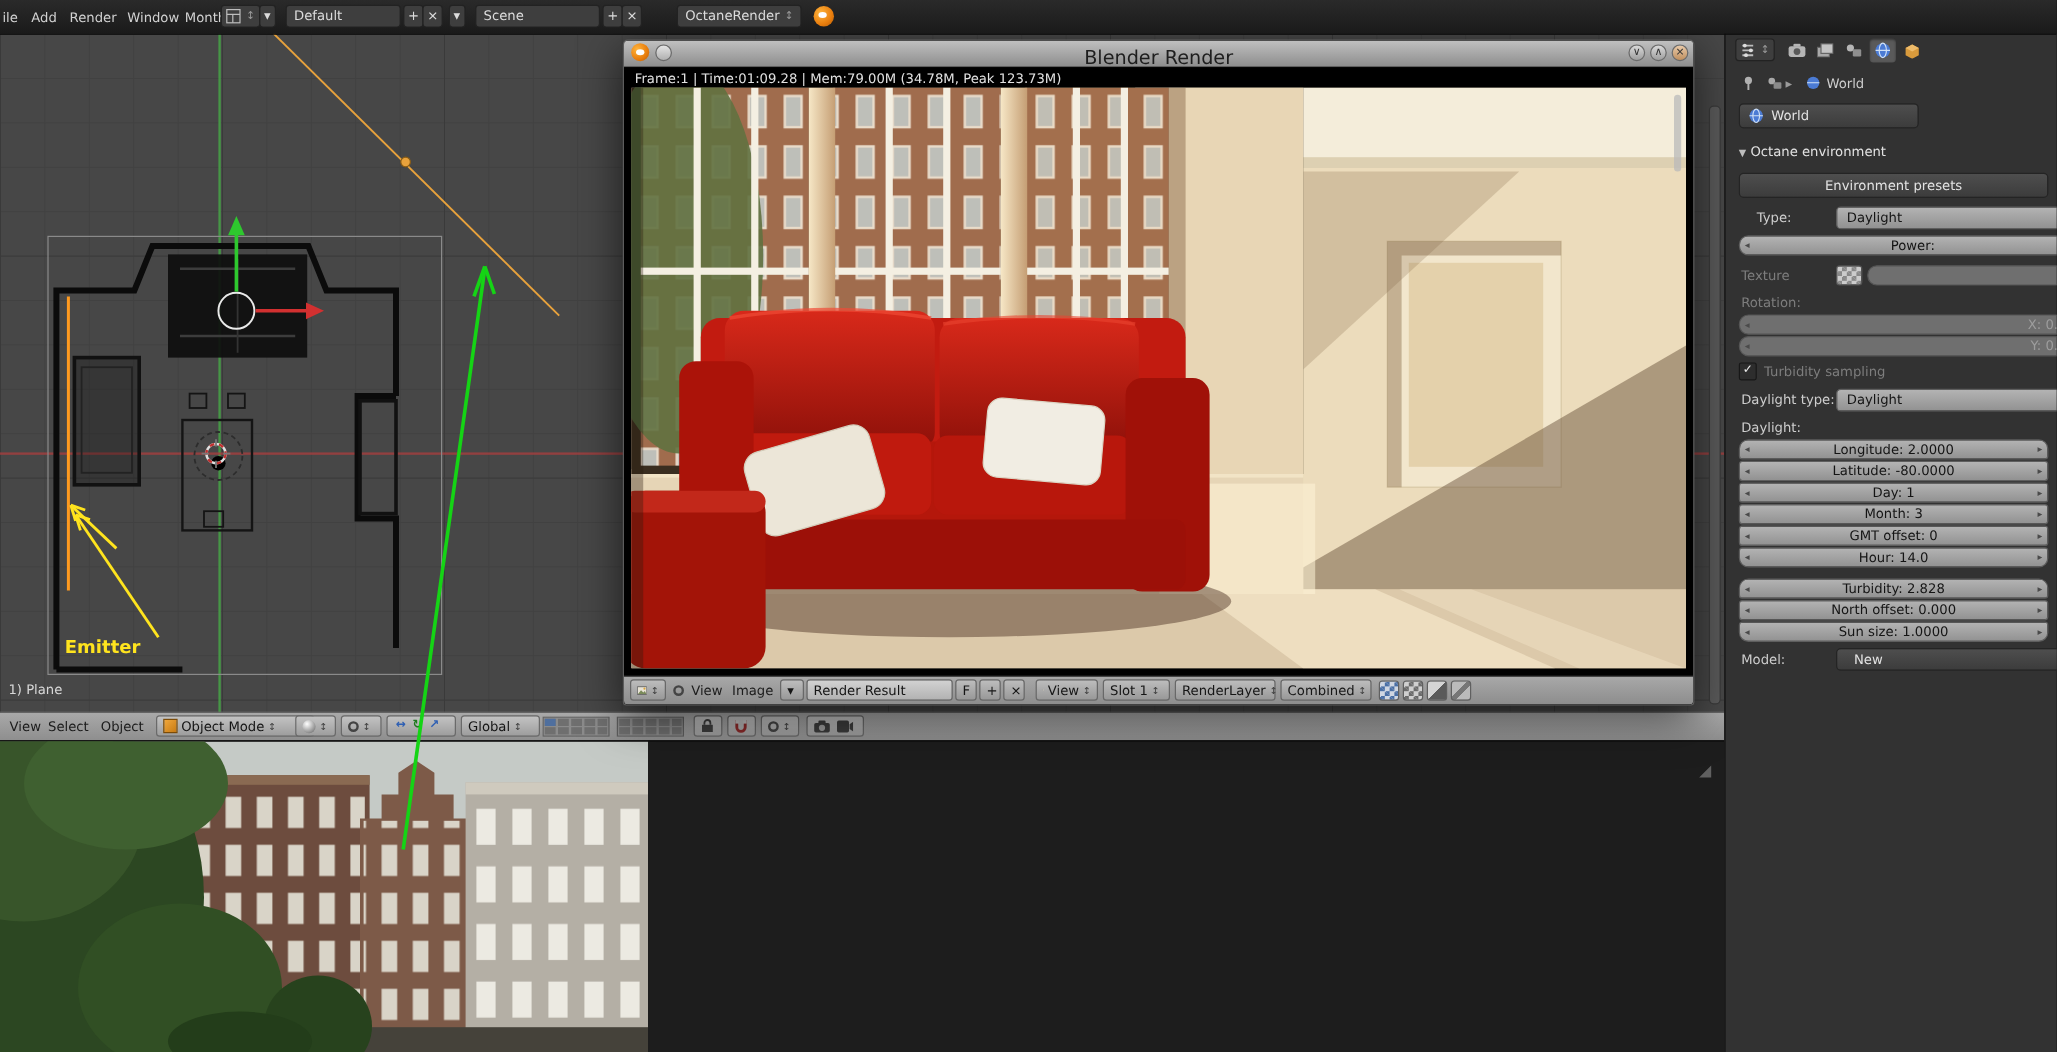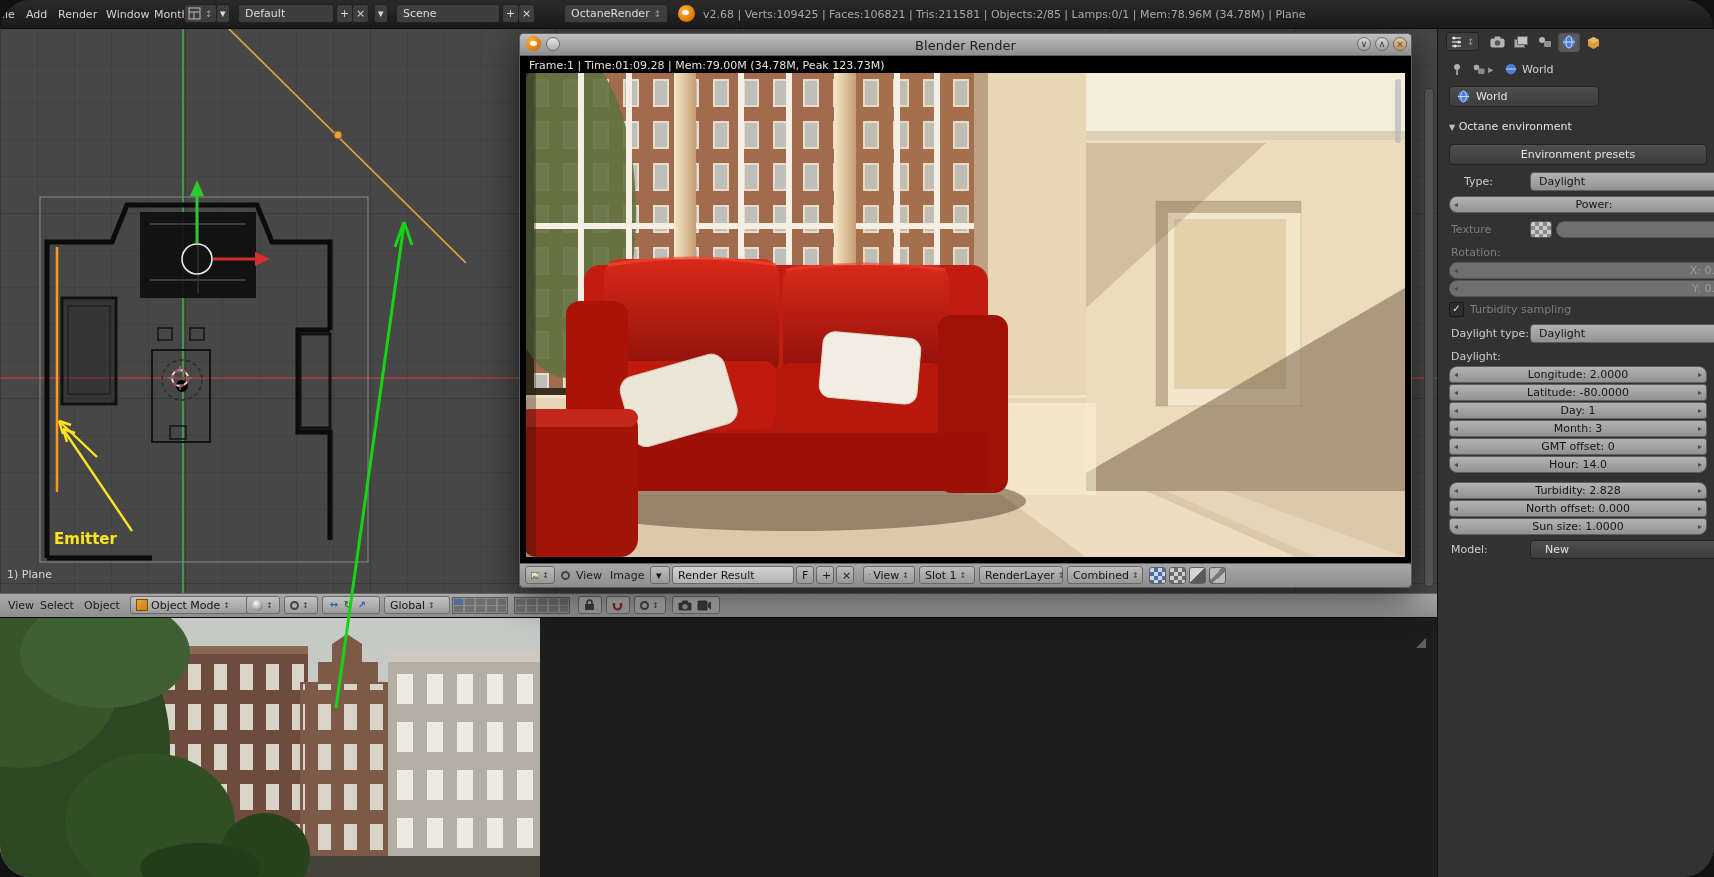--- a/index.html
+++ b/index.html
@@ -1,17 +1,17 @@
 <!DOCTYPE html>
 <html><head>
 <meta charset="utf-8">
 <style>
   html,body{margin:0;padding:0;background:#111;}
   #screen{position:relative;width:1714px;height:877px;overflow:hidden;background:#1d1d1d;
-          font-family:"DejaVu Sans",sans-serif;border-radius:31px;-webkit-font-smoothing:antialiased;}
+          font-family:"DejaVu Sans",sans-serif;-webkit-font-smoothing:antialiased;}
 
   
   .topbar{position:absolute;left:0;top:0;width:1714px;height:28px;z-index:70;
           background:linear-gradient(#2a2a2a,#1a1a1a);border-bottom:1px solid #0c0c0c;}
   .tmenu{position:absolute;top:8px;font-size:11px;color:#d2d2d2;}
   .tbtn{position:absolute;top:4px;height:19px;background:#3e3e3e;border:1px solid #222;
         border-radius:3px;display:flex;align-items:center;gap:4px;padding:0 6px;
         font-size:11px;color:#dcdcdc;box-sizing:border-box;}
   .tbtn.sq{padding:0 3px;}
   .tstats{position:absolute;top:8px;font-size:11px;color:#a9a9a9;white-space:nowrap;}
@@ -48,21 +48,21 @@
          border-top:1px solid #0d0d0d;z-index:10;}
   .corner-tri{position:absolute;left:1416px;top:20px;width:0;height:0;
               border-left:10px solid transparent;border-top:10px solid #7d7d7d;opacity:.7;transform:rotate(90deg);}
 
   
   .rwin{position:absolute;left:519px;top:33px;width:891px;height:553px;background:#000;
         border:1px solid #5c5c5c;border-radius:4px 4px 3px 3px;z-index:50;
         box-shadow:0 10px 36px rgba(0,0,0,.6);}
   .rw-title{position:absolute;left:0;top:0;width:100%;height:21px;border-radius:3px 3px 0 0;
             background:linear-gradient(#c0c0c0,#8e8e8e);border-bottom:1px solid #5f5f5f;}
-  .rw-title .cap{position:absolute;left:0;right:0;top:4px;text-align:center;font-size:13px;color:#1e1e1e;}
+  .rw-title .cap{position:absolute;left:0;right:0;top:4px;text-align:center;font-size:16px;color:#1e1e1e;}
   .wbtn{position:absolute;top:3px;width:14px;height:14px;border-radius:50%;border:1px solid #6a6a6a;
         background:linear-gradient(#d9d9d9,#9e9e9e);font-size:9px;color:#333;text-align:center;line-height:13px;box-sizing:border-box;}
   .rw-stats{position:absolute;left:9px;top:25px;font-size:11px;color:#e2e2e2;white-space:nowrap;}
   .rw-footer{position:absolute;left:0;bottom:0;width:100%;height:23px;border-radius:0 0 3px 3px;
              background:linear-gradient(#a8a8a8,#8d8d8d);border-top:1px solid #636363;}
   .fmenu{position:absolute;top:5px;font-size:11px;color:#1b1b1b;}
   .fbtn{position:absolute;top:2px;height:18px;background:linear-gradient(#bdbdbd,#989898);
         border:1px solid #686868;border-radius:3px;display:flex;align-items:center;gap:3px;
         padding:0 5px;font-size:11px;color:#151515;box-sizing:border-box;}
   .ffield{background:linear-gradient(#d2d2d2,#b2b2b2);}
@@ -153,21 +153,20 @@
     <div class="tbtn sq" style="left:518px">
         <span>×</span>
       </div>
 
     <div class="tbtn" style="left:564px;width:104px">
       <span>OctaneRender</span>
         <span class="ud">↕</span>
     </div>
 
     <span class="blogo" style="left:678px"></span>
-    <span class="tstats" style="left:703px">v2.68 | Verts:109425 | Faces:106821 | Tris:211581 | Objects:2/85 | Lamps:0/1 | Mem:78.96M (34.78M) | Plane</span>
   </div>
 
   <div class="viewport">
     <div class="axis-y"></div>
     <div class="axis-x"></div>
 
     <svg width="1437" height="566" style="position:absolute;left:0;top:0">
 
       <rect x="40" y="169" width="328" height="365" fill="none" stroke="#8a8a8a" stroke-width="1"></rect>
 

